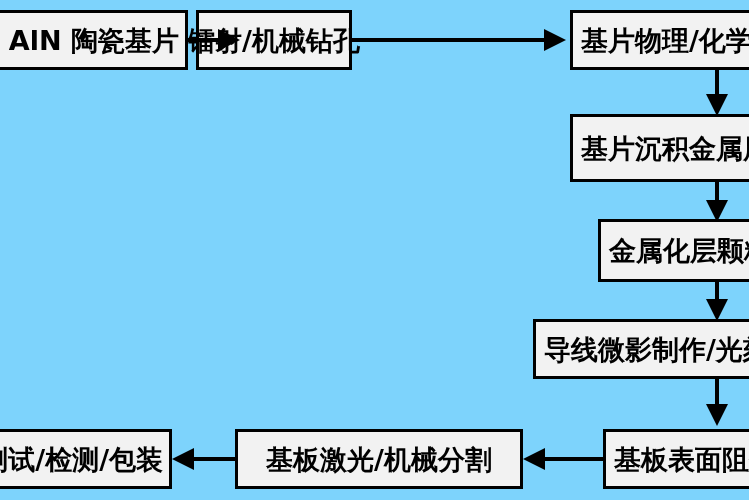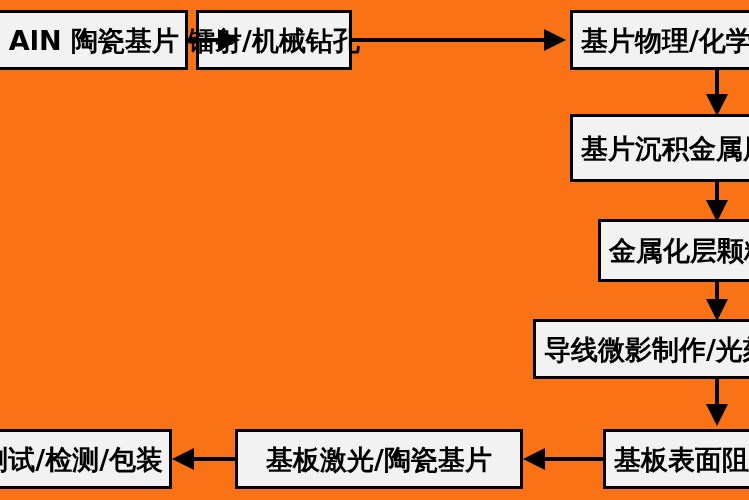--- a/index.html
+++ b/index.html
@@ -8,21 +8,21 @@
     padding: 0;
     background: #ffffff;
   }
   body {
     font-family: "DejaVu Sans", "Liberation Sans", sans-serif;
   }
   #diagram-root {
     position: relative;
     width: 749px;
     height: 500px;
-    background: #f97316;
+    background: #7dd3fc;
     overflow: hidden;
   }
   .node {
     position: absolute;
     box-sizing: border-box;
     border: 3px solid #000000;
     background: #f2f2f2;
     display: flex;
     align-items: center;
     justify-content: center;
@@ -101,21 +101,21 @@
 
   <div class="node clip-right" style="left:533px; top:319px; width:265px; height:60px;">
     <span class="node-label">导线微影制作/光刻</span>
   </div>
 
   <div class="node clip-right" style="left:603px; top:429px; width:230px; height:60px;">
     <span class="node-label">基板表面阻焊层</span>
   </div>
 
   <div class="node" style="left:235px; top:429px; width:288px; height:60px;">
-    <span class="node-label">基板激光/陶瓷基片</span>
+    <span class="node-label">基板激光/机械分割</span>
   </div>
 
   <div class="node clip-left" style="left:-70px; top:429px; width:242px; height:60px;">
     <span class="node-label">测试/检测/包装</span>
   </div>
 
   <div class="edge h" style="left:188px; top:38px; width:34px;"></div>
   <div class="arrowhead right" style="left:218px; top:29px;"></div>
 
   <div class="edge h" style="left:352px; top:38px; width:196px;"></div>

